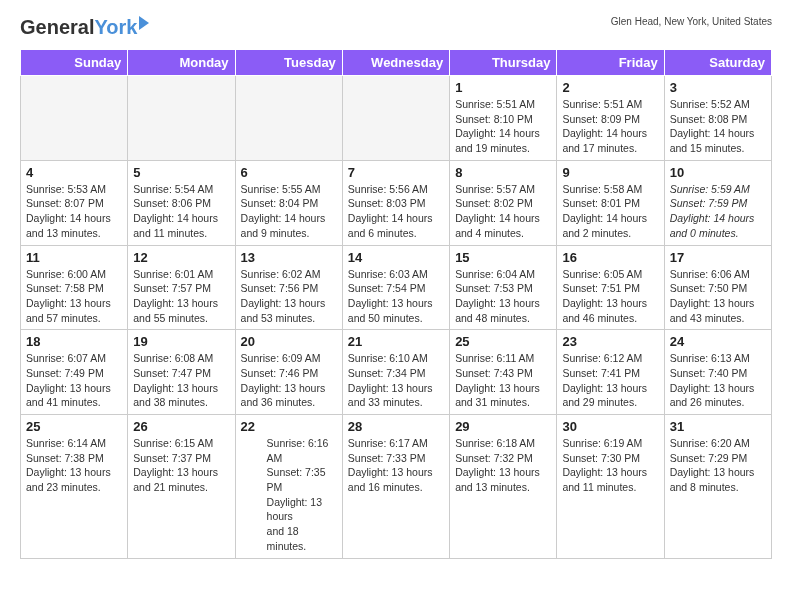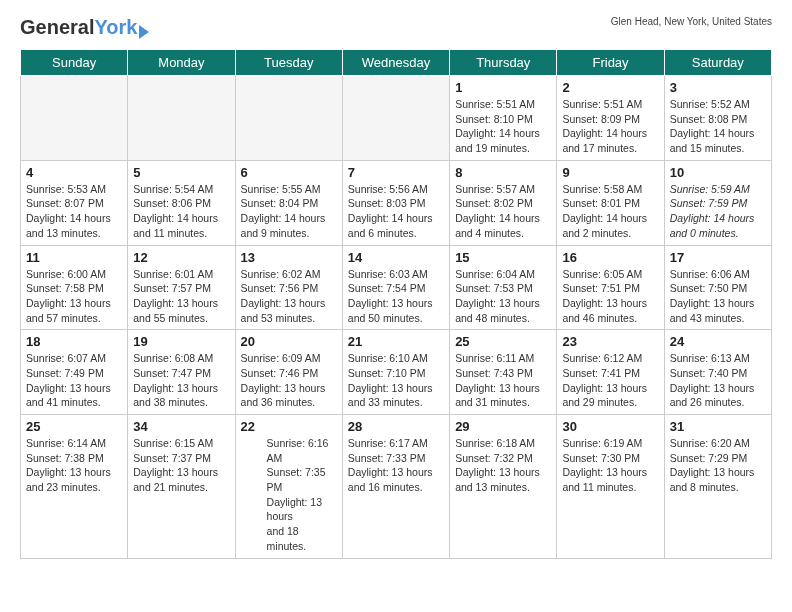--- a/index.html
+++ b/index.html
@@ -16,21 +16,21 @@
       align-items: flex-start;
       margin-bottom: 10px;
     }
     .logo {
       display: flex;
       flex-direction: column;
       align-items: flex-start;
     }
     .logo-text {
       display: flex;
-      align-items: flex-end;
+      align-items: flex-start;
     }
     .logo-general {
       font-size: 20px;
       font-weight: bold;
       color: #333;
     }
     .logo-blue {
       font-size: 20px;
       font-weight: bold;
       color: #4a90d9;
@@ -54,26 +54,26 @@
     .location {
       font-size: 10px;
       color: #444;
     }
     .calendar {
       width: 100%;
       border-collapse: collapse;
       margin-top: 4px;
     }
     .calendar th {
-      background: #0f766e;
+      background: #8b5cf6;
       color: #fff;
-      text-align: center;
+      text-align: right;
       padding: 5px 6px;
       font-size: 13px;
-      font-weight: normal;
+      font-weight: bold;
       border: 1px solid #fff;
     }
     .calendar td {
       vertical-align: top;
       border: 1px solid #ccc;
       padding: 4px 5px;
       width: 107px;
       min-height: 70px;
       font-size: 11px;
       color: #222;
@@ -269,21 +269,21 @@
         <td>
           <div class="day-num">20</div>
           <div class="day-info" style="white-space: pre-line;">Sunrise: 6:09 AM
 Sunset: 7:46 PM
 Daylight: 13 hours
 and 36 minutes.</div>
         </td>
         <td>
           <div class="day-num">21</div>
           <div class="day-info" style="white-space: pre-line;">Sunrise: 6:10 AM
-Sunset: 7:10 PM
+Sunset: 7:34 PM
 Daylight: 13 hours
 and 33 minutes.</div>
         </td>
         <td>
           <div class="day-num">25</div>
           <div class="day-info" style="white-space: pre-line;">Sunrise: 6:11 AM
 Sunset: 7:43 PM
 Daylight: 13 hours
 and 31 minutes.</div>
         </td>
@@ -304,21 +304,21 @@
       </tr>
       <tr>
         <td>
           <div class="day-num">25</div>
           <div class="day-info" style="white-space: pre-line;">Sunrise: 6:14 AM
 Sunset: 7:38 PM
 Daylight: 13 hours
 and 23 minutes.</div>
         </td>
         <td>
-          <div class="day-num">34</div>
+          <div class="day-num">26</div>
           <div class="day-info" style="white-space: pre-line;">Sunrise: 6:15 AM
 Sunset: 7:37 PM
 Daylight: 13 hours
 and 21 minutes.</div>
         </td>
         <td>
           <div class="day-num">22</div>
           <div class="day-info" style="white-space: pre-line; margin-left: 26px;">Sunrise: 6:16 AM
 Sunset: 7:35 PM
 Daylight: 13 hours

